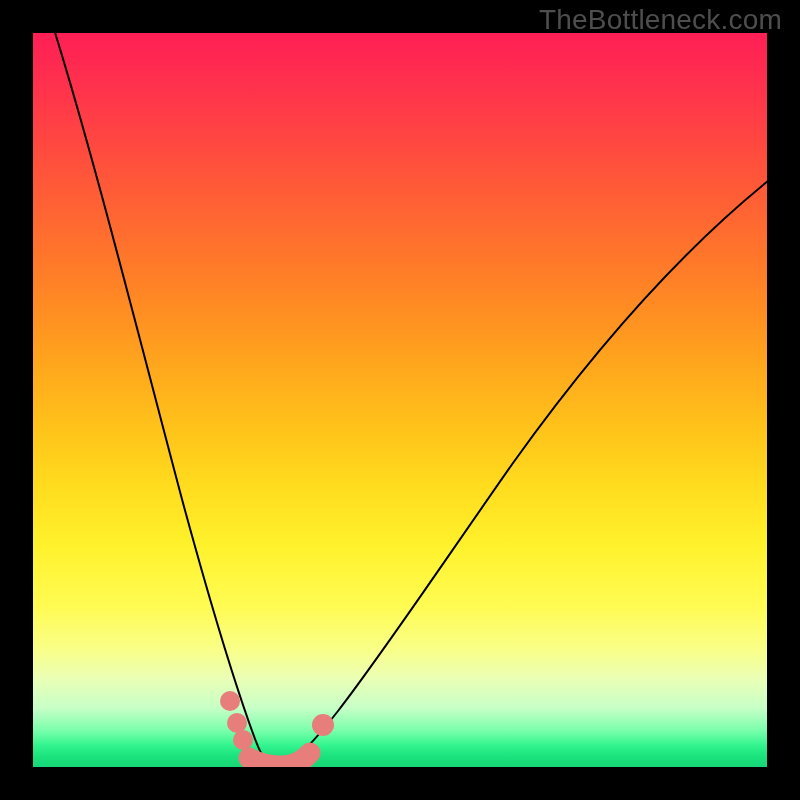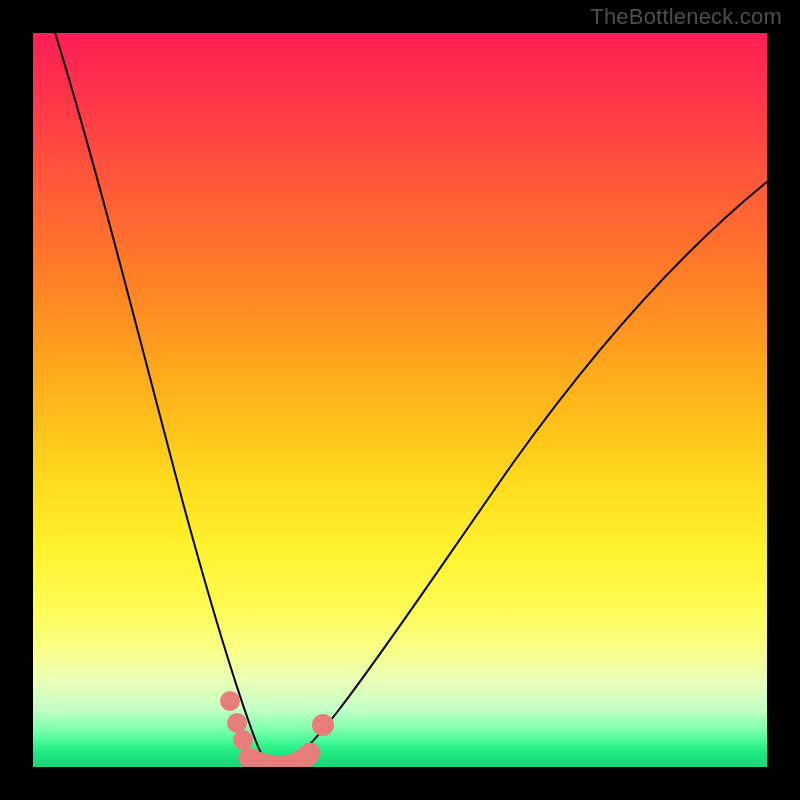--- a/index.html
+++ b/index.html
@@ -49,21 +49,21 @@
       #34f58f 97%,
       #1be37d 98.5%,
       #16d676 100%
     );
   }
   .watermark {
     position: absolute;
     top: 4px;
     right: 18px;
     color: #4e4e4e;
-    font-size: 22px;
+    font-size: 28px;
     letter-spacing: 0.2px;
     font-weight: 400;
   }
   svg.curves {
     position: absolute;
     inset: 0;
   }
   .curve {
     fill: none;
     stroke: #000;

